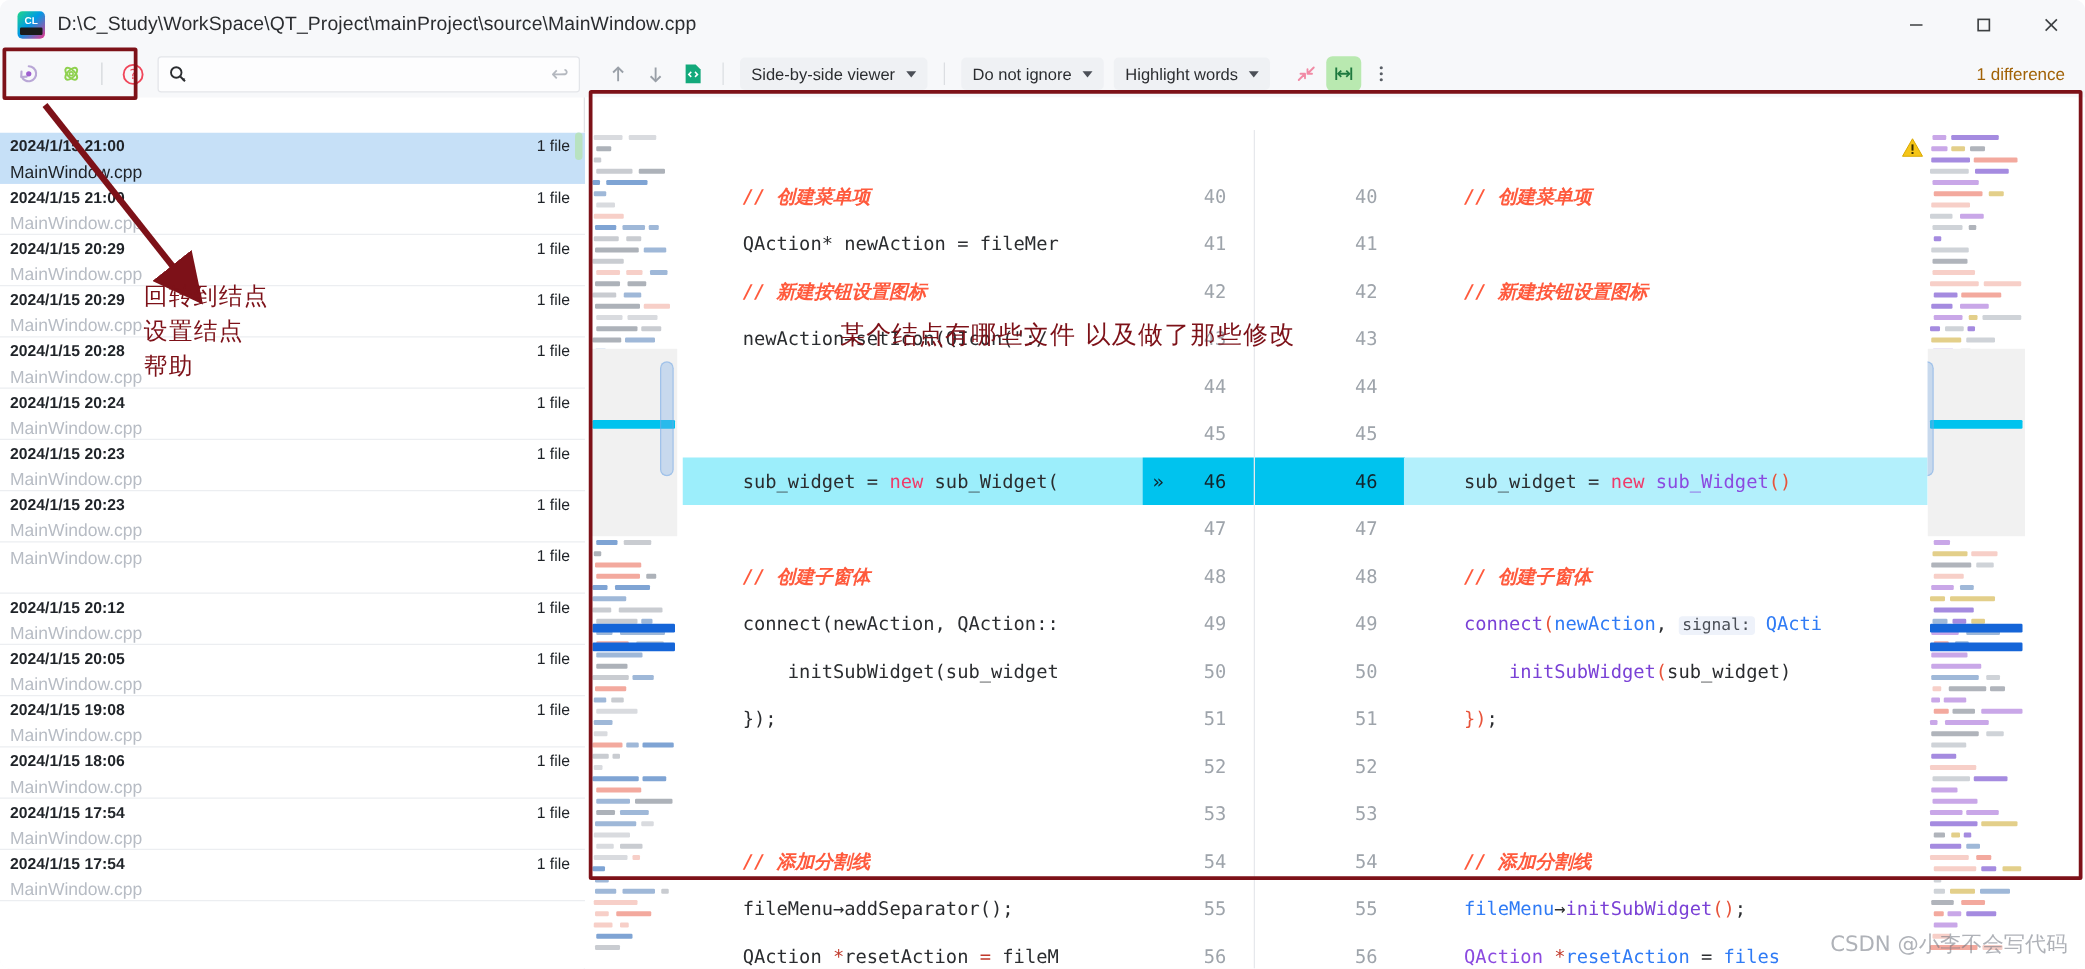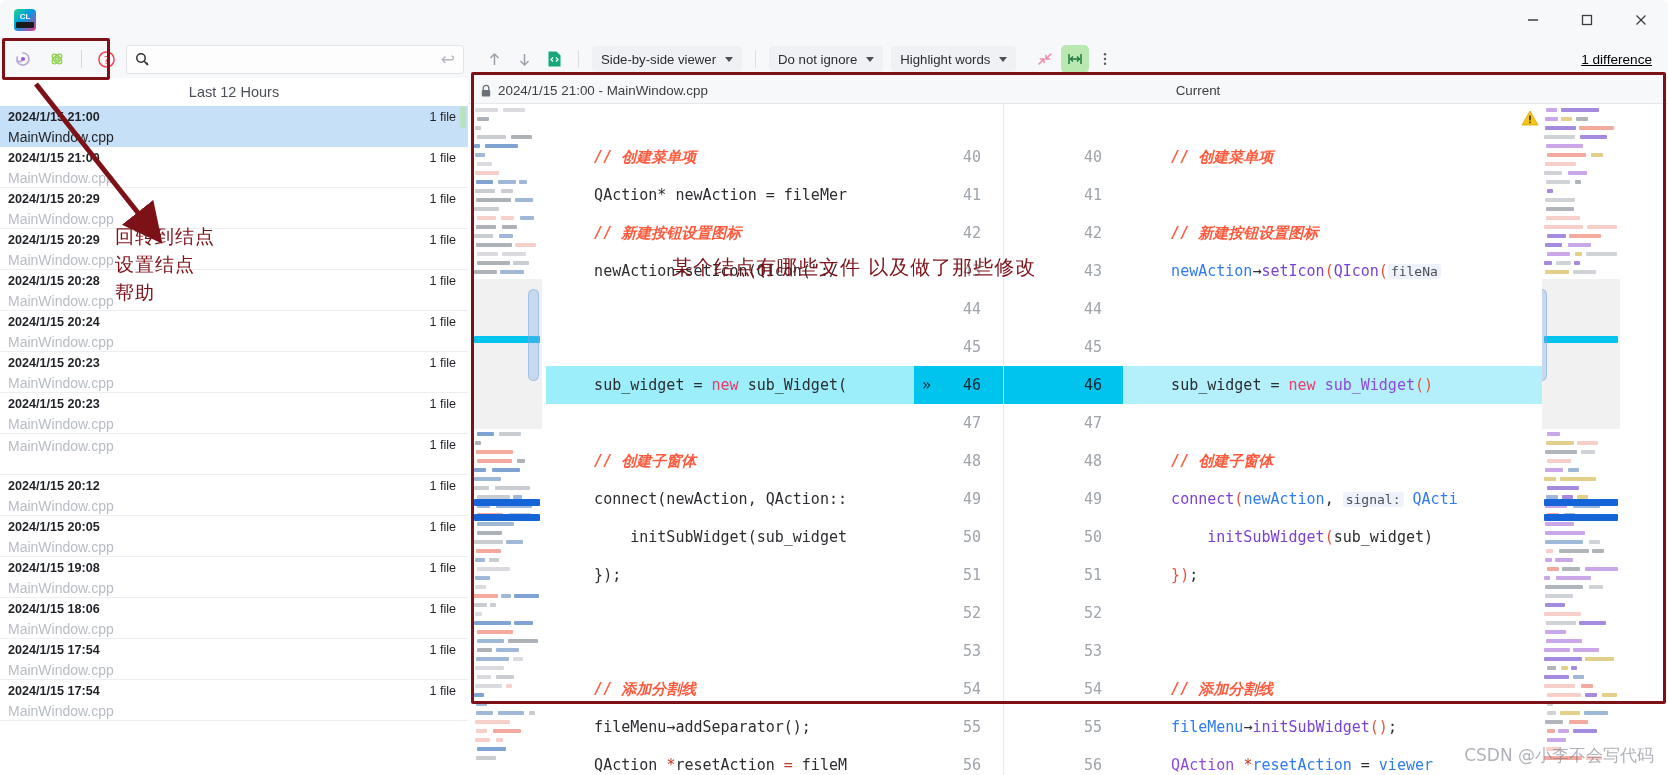--- a/index.html
+++ b/index.html
@@ -132,21 +132,21 @@
     font-size: 13.2px; color: #2b2d30; margin: 0 3px;
   }
   .caret { width: 0; height: 0; border-left: 4.5px solid transparent;
            border-right: 4.5px solid transparent; border-top: 5px solid #4b4f57; }
   .tb-sep { width: 1px; height: 18px; background: #dcdee2; margin: 0 8px; }
   .tb-icon.active-green {
     background: #b9e9b0; color: #1f7a3f;
   }
   .diff-count {
     position: absolute; right: 16px; top: 0; height: 38px;
-    display: flex; align-items: center; font-size: 13.6px; color: #000000; text-decoration: underline;
+    display: flex; align-items: center; font-size: 13.6px; color: #a16207;
   }
 
   .diff-area {
     position: absolute; left: 0; top: 38px; width: 1200px; height: 697px;
     background: #ffffff; overflow: hidden;
   }
   .pane-header {
     position: absolute; left: 0; top: 0; width: 1200px; height: 26px;
     background: #f7f8fa; border-bottom: 1px solid #e6e8ec;
     display: flex; align-items: center;
@@ -243,20 +243,21 @@
     padding: 0 3px; font-size: 13px;
   }
 </style>
 </head>
 <body>
 
 <div id="app">
 
   <div class="titlebar">
     <div class="app-logo"></div>
+    <div class="win-title">D:\C_Study\WorkSpace\QT_Project\mainProject\source\MainWindow.cpp</div>
     <div class="win-controls">
       <div class="win-btn">
         <svg width="16" height="16" viewBox="0 0 16 16">
             <line x1="3" y1="8" x2="13" y2="8" stroke="#3c3f41" stroke-width="1.3"></line>
           </svg>
       </div>
       <div class="win-btn">
         <svg width="16" height="16" viewBox="0 0 16 16">
             <rect x="3.5" y="3.5" width="9" height="9" fill="none" stroke="#3c3f41" stroke-width="1.3"></rect>
           </svg>
@@ -301,21 +302,20 @@
         <svg width="15" height="15" viewBox="0 0 15 15">
           <circle cx="6" cy="6" r="4.2" fill="none" stroke="#2b2d30" stroke-width="1.5"></circle>
           <line x1="9.2" y1="9.2" x2="13" y2="13" stroke="#2b2d30" stroke-width="1.6"></line>
           <path d="M10.2 10.8 l3 0 l-1.5 2.2 z" fill="#2b2d30"></path>
         </svg>
         <input class="search-input" type="text" value="" placeholder="" style="">
         <span class="enter-glyph">↩</span>
       </div>
     </div>
 
-    <div class="list-header">Last 12 Hours</div>
 
     <div class="rev-list" id="rev-list">
         <div class="rev-row selected">
           <div class="rev-date">2024/1/15 21:00</div>
           <div class="rev-file">MainWindow.cpp</div>
           <div class="rev-count">1 file</div>
         </div>
         <div class="rev-row">
           <div class="rev-date">2024/1/15 21:00</div>
           <div class="rev-file">MainWindow.cpp</div>
@@ -444,30 +444,20 @@
           <circle cx="8" cy="3.2" r="1.25" fill="#5a5f66"></circle>
           <circle cx="8" cy="8" r="1.25" fill="#5a5f66"></circle>
           <circle cx="8" cy="12.8" r="1.25" fill="#5a5f66"></circle>
         </svg>
       </div>
       <div class="diff-count">1 difference</div>
     </div>
 
     <div class="diff-area">
 
-      <div class="pane-header">
-        <div class="ph-left">
-          <svg width="12" height="14" viewBox="0 0 12 14">
-            <path d="M3.2 6 V4.2 a2.8 2.8 0 0 1 5.6 0 V6" fill="none" stroke="#6c7178" stroke-width="1.3"></path>
-            <rect x="1.8" y="6" width="8.4" height="6.6" rx="1" fill="#6c7178"></rect>
-          </svg>
-          <span>2024/1/15 21:00 - MainWindow.cpp</span>
-        </div>
-        <div class="ph-right">Current</div>
-      </div>
 
       <div class="minimap mm-left" id="mm-left">
           <div class="mm-line" style="left: 3px; top: 4px; width: 23px; background: rgb(217, 219, 223);"></div>
           <div class="mm-line" style="left: 31px; top: 4px; width: 22px; background: rgb(217, 219, 223);"></div>
           <div class="mm-line" style="left: 5px; top: 13px; width: 12px; background: rgb(173, 178, 185);"></div>
           <div class="mm-line" style="left: 3px; top: 22px; width: 6px; background: rgb(201, 204, 209);"></div>
           <div class="mm-line" style="left: 5px; top: 31px; width: 29px; background: rgb(201, 204, 209);"></div>
           <div class="mm-line" style="left: 39px; top: 31px; width: 21px; background: rgb(173, 178, 185);"></div>
           <div class="mm-line" style="left: 2px; top: 40px; width: 6px; background: rgb(127, 164, 212);"></div>
           <div class="mm-line" style="left: 13px; top: 40px; width: 33px; background: rgb(127, 164, 212);"></div>
@@ -653,34 +643,33 @@
           <div class="gnum" style="top: 528px;">53</div>
           <div class="gnum" style="top: 566px;">54</div>
           <div class="gnum" style="top: 604px;">55</div>
           <div class="gnum" style="top: 642px;">56</div>
         </div>
 
       <div class="code-pane pane-right" id="pane-right">
           <div class="code-line" style="top: -4px;"></div>
           <div class="code-line" style="top: 34px;"><span class="s-cmt">    // 创建菜单项</span></div>
           <div class="code-line" style="top: 110px;"><span class="s-cmt">    // 新建按钮设置图标</span></div>
-          <div class="code-line" style="top: 148px;"><span class="s-var">    newAction</span><span class="s-plain">→</span><span class="s-fn">setIcon</span><span class="s-punct">(</span><span class="s-fn">QIcon</span><span class="s-punct">(</span><span class="hint">fileNa</span></div>
           <div class="code-line" style="top: 186px;"></div>
           <div class="code-line" style="top: 224px;"></div>
           <div class="code-line hl-right" style="top: 262px;"><span class="s-plain">    sub_widget = </span><span class="s-kw">new</span><span class="s-type"> sub_Widget</span><span class="s-punct">()</span></div>
           <div class="code-line" style="top: 300px;"></div>
           <div class="code-line" style="top: 338px;"><span class="s-cmt">    // 创建子窗体</span></div>
           <div class="code-line" style="top: 414px;"><span class="s-fn">        initSubWidget</span><span class="s-punct">(</span><span class="s-plain">sub_widget)</span></div>
           <div class="code-line" style="top: 376px;"><span class="s-fn">    connect</span><span class="s-punct">(</span><span class="s-var">newAction</span><span class="s-plain">, </span><span class="hint">signal:</span><span class="s-var"> QActi</span></div>
           <div class="code-line" style="top: 452px;"><span class="s-punct">    })</span><span class="s-plain">;</span></div>
           <div class="code-line" style="top: 490px;"></div>
           <div class="code-line" style="top: 528px;"></div>
           <div class="code-line" style="top: 566px;"><span class="s-cmt">    // 添加分割线</span></div>
           <div class="code-line" style="top: 604px;"><span class="s-var">    fileMenu</span><span class="s-plain">→</span><span class="s-fn">initSubWidget</span><span class="s-punct">()</span><span class="s-plain">;</span></div>
-          <div class="code-line" style="top: 642px;"><span class="s-type">    QAction </span><span class="s-op">*</span><span class="s-var">resetAction</span><span class="s-plain"> = </span><span class="s-var">viewer</span></div>
+          <div class="code-line" style="top: 642px;"><span class="s-type">    QAction </span><span class="s-op">*</span><span class="s-var">resetAction</span><span class="s-plain"> = </span><span class="s-var">files</span></div>
         </div>
 
       <div class="minimap mm-right" id="mm-right">
           <div class="mm-line" style="left: 4px; top: 4px; width: 11px; background: rgb(201, 167, 232);"></div>
           <div class="mm-line" style="left: 19px; top: 4px; width: 38px; background: rgb(165, 139, 224);"></div>
           <div class="mm-line" style="left: 3px; top: 13px; width: 13px; background: rgb(201, 167, 232);"></div>
           <div class="mm-line" style="left: 19px; top: 13px; width: 11px; background: rgb(227, 207, 138);"></div>
           <div class="mm-line" style="left: 34px; top: 13px; width: 12px; background: rgb(176, 180, 187);"></div>
           <div class="mm-line" style="left: 3px; top: 22px; width: 31px; background: rgb(165, 139, 224);"></div>
           <div class="mm-line" style="left: 37px; top: 22px; width: 35px; background: rgb(243, 169, 158);"></div>

